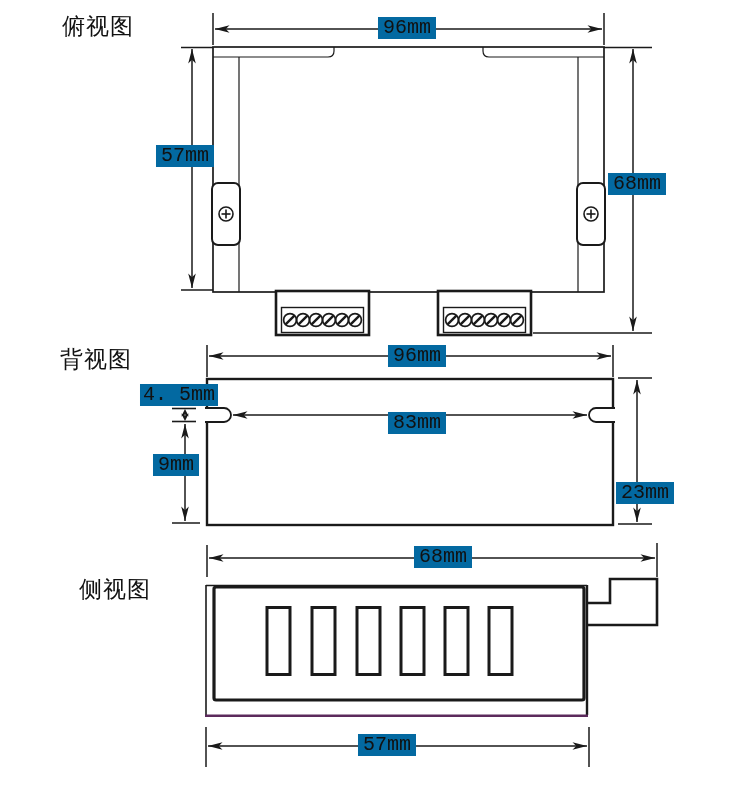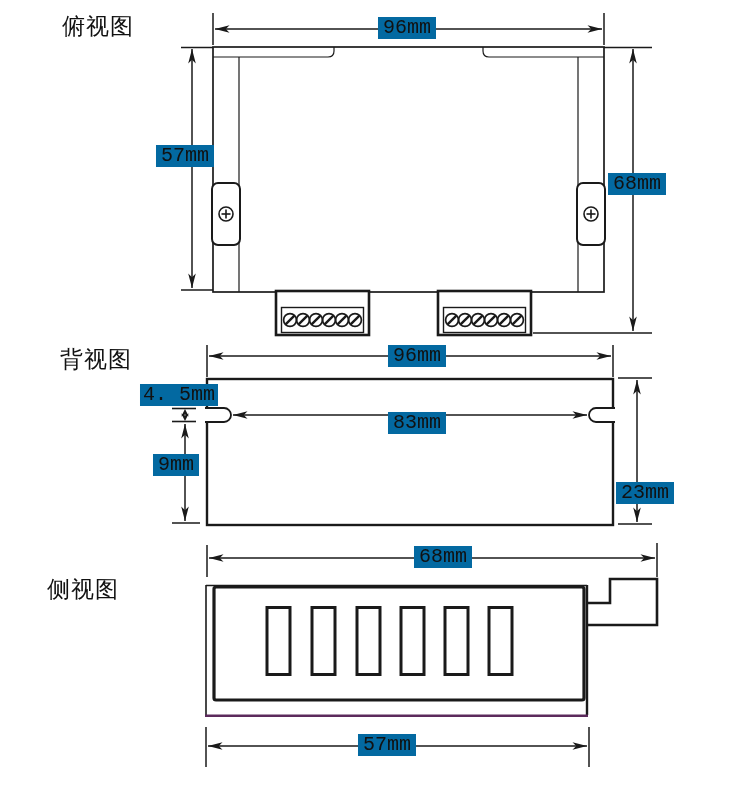--- a/index.html
+++ b/index.html
@@ -198,17 +198,17 @@
   <div class="lbl dim" style="left:185px;top:156px;">57mm</div>
   <div class="lbl dim" style="left:637px;top:184px;">68mm</div>
 
   <div class="lbl view-label" style="left:96px;top:361px;">背视图</div>
   <div class="lbl dim" style="left:417px;top:356px;">96mm</div>
   <div class="lbl dim-small" style="left:179px;top:395px;">4. 5mm</div>
   <div class="lbl dim" style="left:417px;top:414px;margin-top:9px;">83mm</div>
   <div class="lbl dim" style="left:176px;top:465px;">9mm</div>
   <div class="lbl dim" style="left:645px;top:449px;margin-top:44px;">23mm</div>
 
-  <div class="lbl view-label" style="left:83px;top:591px;">侧视图</div>
+  <div class="lbl view-label" style="left:115px;top:591px;">侧视图</div>
   <div class="lbl dim" style="left:443px;top:557px;">68mm</div>
   <div class="lbl dim" style="left:387px;top:745px;">57mm</div>
 
 </div>
 
 </body></html>

